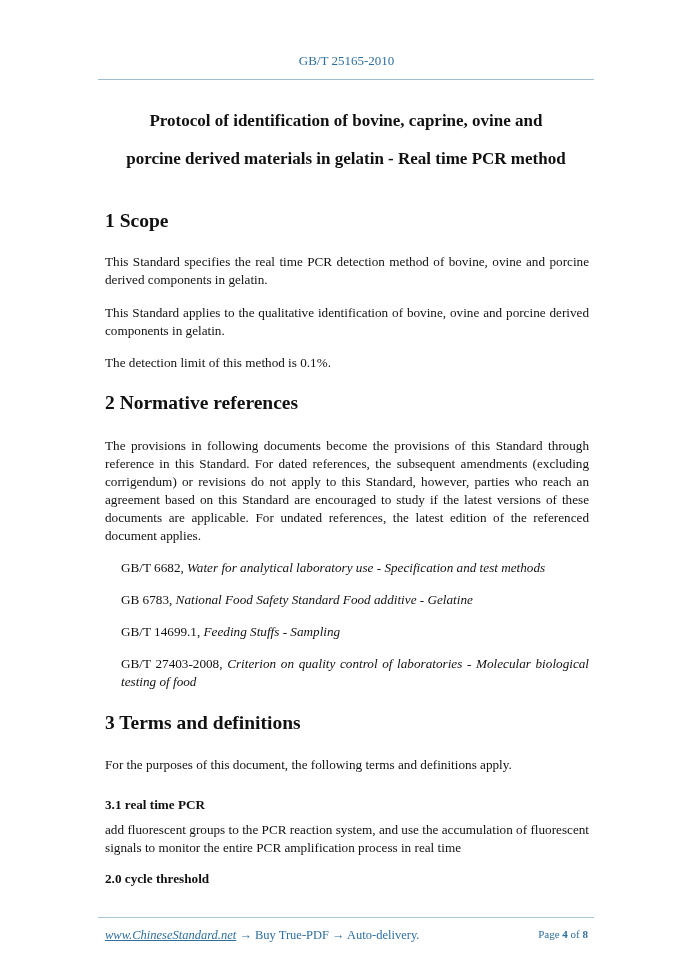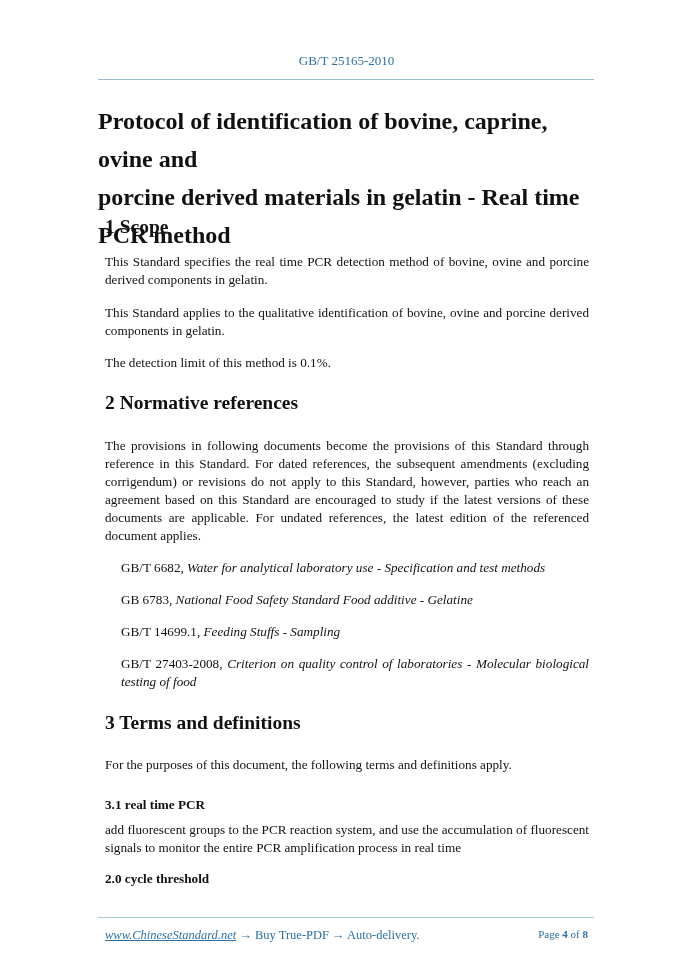--- a/index.html
+++ b/index.html
@@ -4,22 +4,22 @@
 <style>
   html, body { margin: 0; padding: 0; background: #ffffff; }
   body { width: 693px; height: 980px; position: relative; overflow: hidden;
          font-family: "Liberation Serif", "DejaVu Serif", serif; color: #111; }
   .page { position: absolute; left: 0; top: 0; width: 693px; height: 980px; margin-top: 12px; }
 
   .hdr-id { position: absolute; top: 41px; left: 0; width: 693px; text-align: center;
             font-size: 13px; color: #2e6fa0; }
   .hdr-rule { position: absolute; top: 67px; left: 98px; width: 496px; height: 1px; background: #9bbfcf; }
 
-  .title { position: absolute; top: 90px; left: 98px; width: 496px; text-align: left;
-           font-weight: bold; font-size: 24px; line-height: 38px; }
+  .title { position: absolute; top: 90px; left: 98px; width: 496px; text-align: center;
+           font-weight: bold; font-size: 17px; line-height: 38px; }
   .h1 { font-weight: bold; font-size: 19.5px; position: absolute; left: 105px; }
   .p { position: absolute; left: 105px; width: 484px; font-size: 13.2px; line-height: 18px;
        text-align: justify; }
   .ref { position: absolute; left: 121px; width: 468px; font-size: 13.2px; line-height: 18px; text-align: justify; }
   .ref i { }
   .h2 { position: absolute; left: 105px; font-weight: bold; font-size: 13.2px; }
 
   .ftr-rule { position: absolute; top: 905px; left: 98px; width: 496px; height: 1px; background: #a9c8dc; }
   .ftr-left { position: absolute; top: 916px; left: 105px; font-size: 12.5px; color: #2e6fa0; }
   .ftr-left a { color: #2e6fa0; text-decoration: underline; font-style: italic; }
@@ -32,21 +32,21 @@
 <div class="page">
 
   <div class="hdr-id">GB/T 25165-2010</div>
   <div class="hdr-rule"></div>
 
   <div class="title">
     <div>Protocol of identification of bovine, caprine, ovine and</div>
     <div>porcine derived materials in gelatin - Real time PCR method</div>
   </div>
 
-  <div class="h1" style="top:204px;">1 Scope</div>
+  <div class="h1" style="top:198px;">1 Scope</div>
   <div class="p" style="top:241px;">This Standard specifies the real time PCR detection method of bovine, ovine and porcine derived components in gelatin.</div>
   <div class="p" style="top:292px;">This Standard applies to the qualitative identification of bovine, ovine and porcine derived components in gelatin.</div>
   <div class="p" style="top:342px;">The detection limit of this method is 0.1%.</div>
 
   <div class="h1" style="top:380px;">2 Normative references</div>
   <div class="p" style="top:425px;">The provisions in following documents become the provisions of this Standard through reference in this Standard. For dated references, the subsequent amendments (excluding corrigendum) or revisions do not apply to this Standard, however, parties who reach an agreement based on this Standard are encouraged to study if the latest versions of these documents are applicable. For undated references, the latest edition of the referenced document applies.</div>
 
   <div class="ref" style="top:547px;">
     <span>GB/T 6682,</span>
     <i>Water for analytical laboratory use - Specification and test methods</i>

